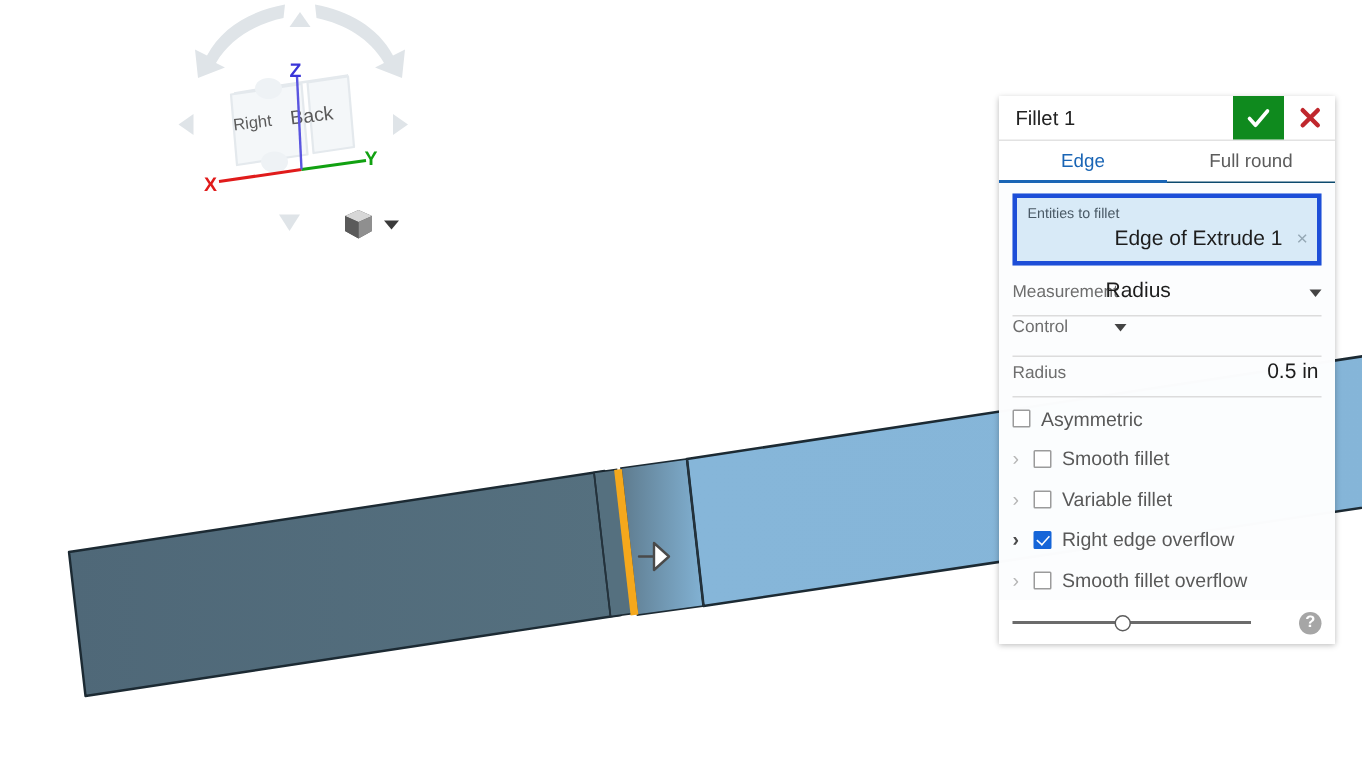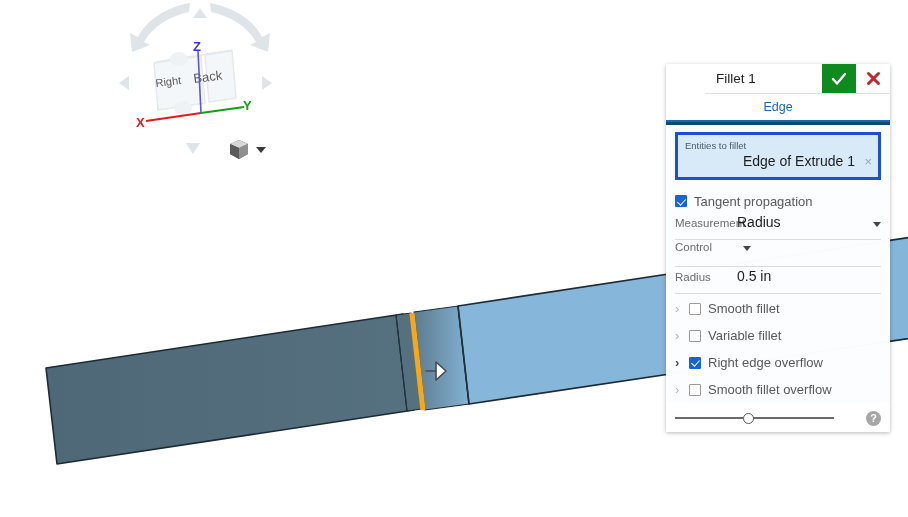--- a/index.html
+++ b/index.html
@@ -74,21 +74,20 @@
     font-size: 12px;
     color: #333;
   }
 
   .dlg-header {
     height: 29px;
     display: flex;
     align-items: stretch;
     background: #ffffff;
     border-bottom: 1px solid #e2e2e2;
-    margin-left: 39px;
   }
   .dlg-title {
     flex: 1;
     display: flex;
     align-items: center;
     padding-left: 11px;
     font-size: 13.5px;
     color: #222;
     cursor: default;
   }
@@ -106,21 +105,21 @@
     display: flex;
     align-items: center;
     justify-content: center;
     cursor: pointer;
   }
 
   .dlg-tabs {
     height: 27px;
     display: flex;
     background: #ffffff;
-    border-bottom: 4px solid #0c4a6e;
+    border-bottom: 1px solid #0c4a6e;
   }
   .dlg-tab {
     flex: 1;
     display: flex;
     align-items: center;
     justify-content: center;
     font-size: 12.5px;
     color: #5c5c5c;
     cursor: pointer;
     border-bottom: 2px solid transparent;
@@ -215,21 +214,21 @@
     color: #6e6e6e;
     width: 62px;
     flex: 0 0 auto;
   }
   .field-val {
     flex: 1;
     font-size: 14px;
     color: #1d1d1d;
     cursor: text;
   }
-  .field-val.right { text-align: left; padding-right: 2px; }
+  .field-val.right { text-align: right; padding-right: 2px; }
   .caret {
     width: 0; height: 0;
     border-left: 4.5px solid transparent;
     border-right: 4.5px solid transparent;
     border-top: 5px solid #444;
     margin-left: 6px;
     margin-bottom: 3px;
     cursor: pointer;
     flex: 0 0 auto;
   }
@@ -419,51 +418,52 @@
     </div>
     <div class="btn-cancel">
       <svg width="17" height="17">
         <path d="M 3.5,3.5 L 13.5,13.5 M 13.5,3.5 L 3.5,13.5" stroke="#c0272d" stroke-width="3" stroke-linecap="round"></path>
       </svg>
     </div>
   </div>
 
   <div class="dlg-tabs">
     <div class="dlg-tab active">Edge</div>
+    <div class="dlg-tab">Full round</div>
   </div>
 
   <div class="dlg-body">
 
     <div class="entities-box">
       <div class="entities-label">Entities to fillet</div>
       <div class="entities-value">Edge of Extrude 1</div>
       <div class="entities-clear">×</div>
     </div>
 
-    <div class="row">
-      <div class="chk checked"></div>
-      <div class="chk-text">Tangent propagation</div>
-    </div>
 
     <div class="field-row">
       <div class="field-name">Measurement</div>
       <div class="field-val">Radius</div>
       <div class="caret"></div>
     </div>
 
     <div class="field-row">
       <div class="field-name">Control</div>
       <div class="caret"></div>
     </div>
 
     <div class="field-row">
       <div class="field-name">Radius</div>
       <div class="field-val right">0.5 in</div>
     </div>
 
+    <div class="row">
+      <div class="chk"></div>
+      <div class="chk-text">Asymmetric</div>
+    </div>
 
     <div class="expand-row">
       <div class="chev">›</div>
       <div class="chk"></div>
       <div class="chk-text">Smooth fillet</div>
     </div>
 
     <div class="expand-row">
       <div class="chev">›</div>
       <div class="chk"></div>

